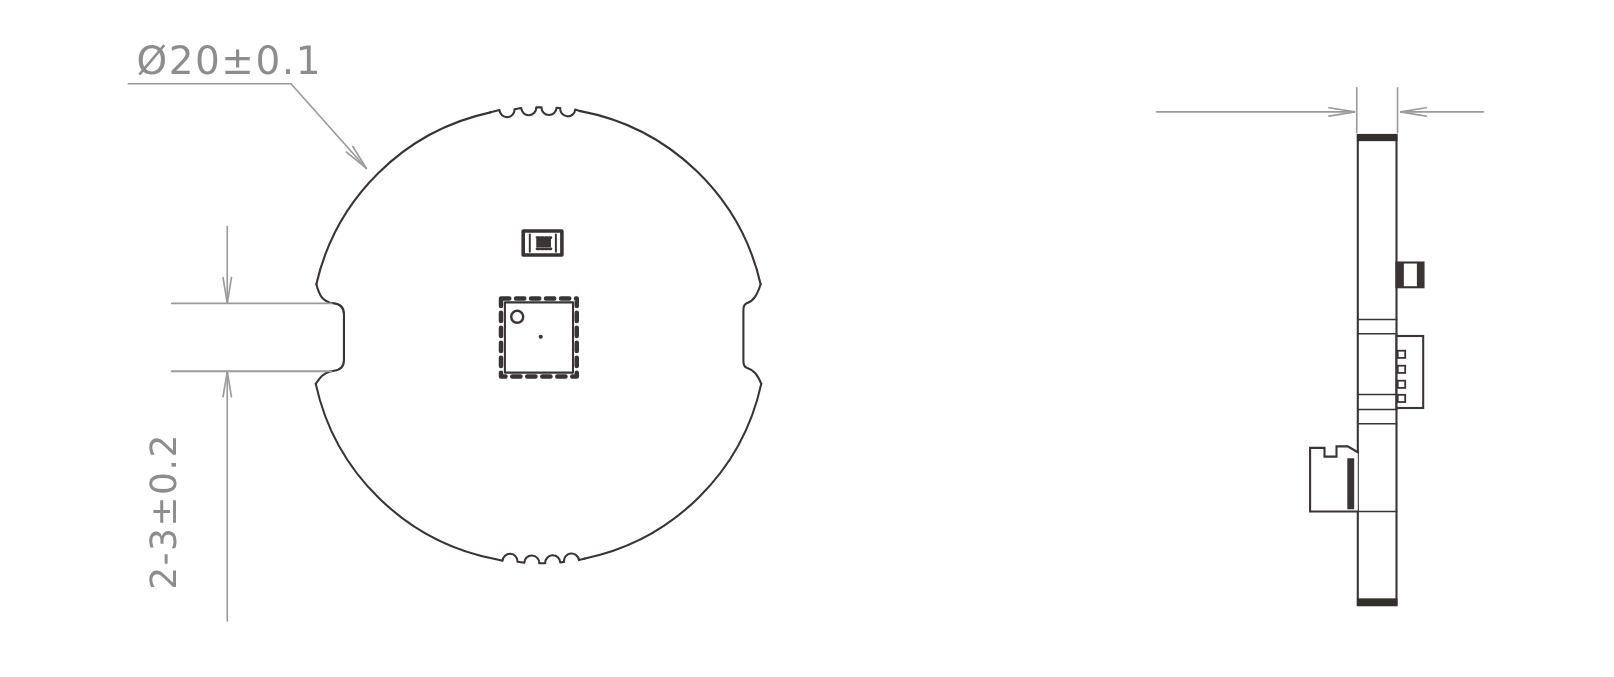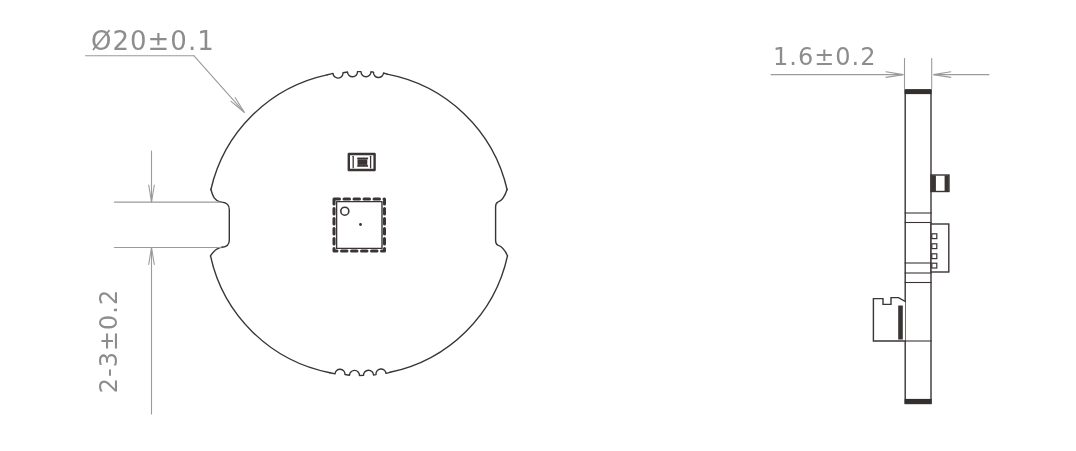--- a/index.html
+++ b/index.html
@@ -137,14 +137,13 @@
       <path d="M 886,71.8 L 903.3,74.6 L 886,77.4"></path>
       <line x1="933.8" y1="74.6" x2="989" y2="74.6"></line>
       <path d="M 950.8,71.8 L 933.5,74.6 L 950.8,77.4"></path>
     </g>
   </svg>
 
   <div class="dim-text diameter">Ø20±0.1</div>
 
   <div class="dim-text cablewidth">2-3±0.2</div>
 
-  <div class="dim-text thickness">1.6±0.2</div>
 </div>
 
 </body></html>

